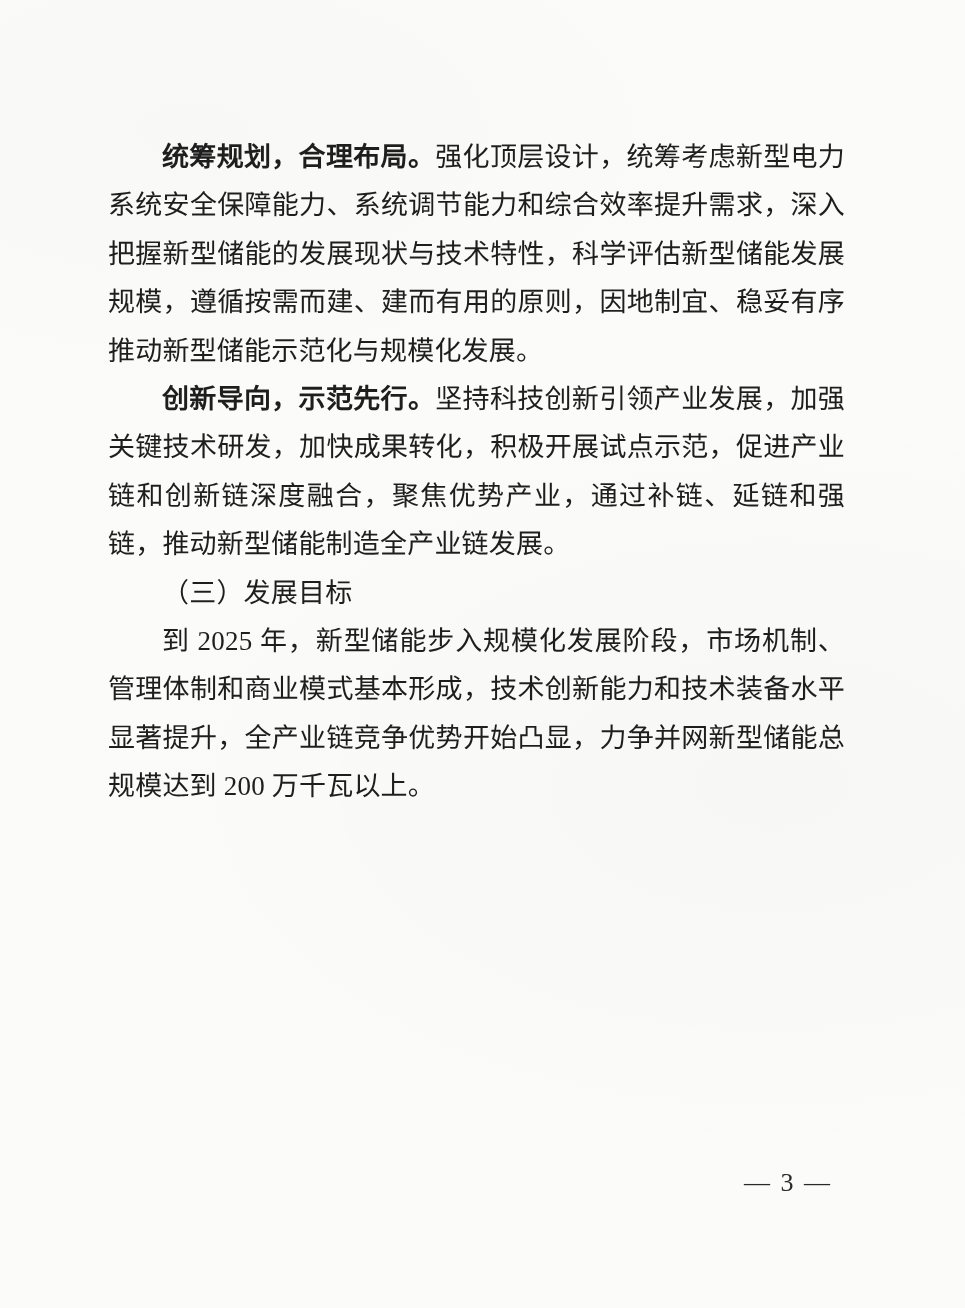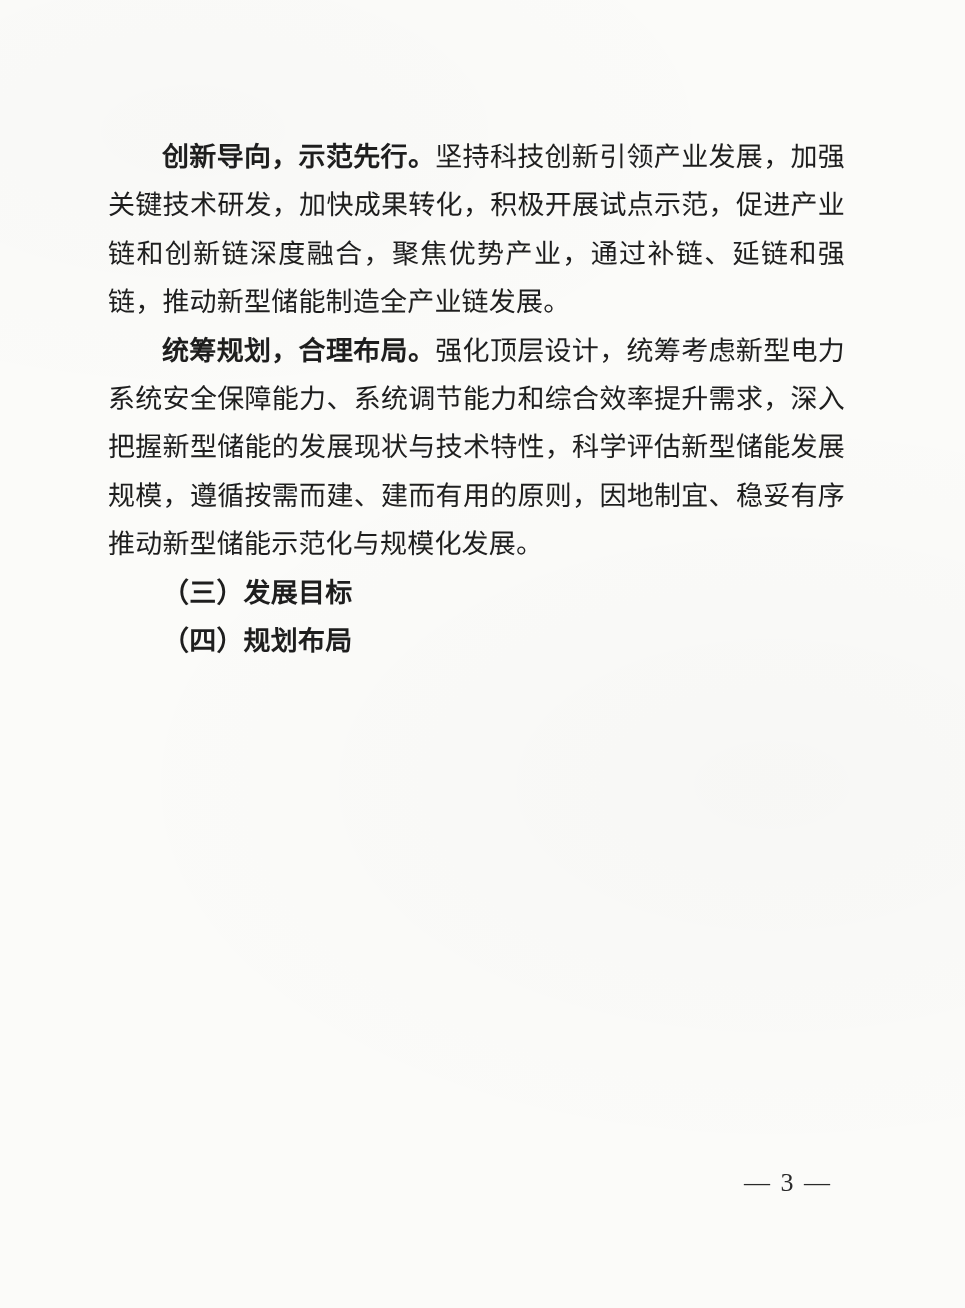--- a/index.html
+++ b/index.html
@@ -38,47 +38,47 @@
     text-align: justify;
     letter-spacing: 0.2px;
   }
   p.para {
     margin: 0;
     text-indent: 2em;
   }
   p.heading {
     margin: 0;
     text-indent: 2em;
-    font-weight: 700;
+    font-weight: 400;
   }
   .lead {
     font-weight: 700;
   }
   .footer-pagenum {
     position: absolute;
     top: 1168px;
     right: 133px;
     font-size: 26px;
     letter-spacing: 2px;
     color: #2a2a2a;
   }
 </style>
 </head>
 <body>
 
 <div class="page">
   <div class="content">
 
+    <p class="para"><span class="lead">统筹规划，合理布局。</span><span>强化顶层设计，统筹考虑新型电力系统安全保障能力、系统调节能力和综合效率提升需求，深入把握新型储能的发展现状与技术特性，科学评估新型储能发展规模，遵循按需而建、建而有用的原则，因地制宜、稳妥有序推动新型储能示范化与规模化发展。</span></p>
+
     <p class="para"><span class="lead">创新导向，示范先行。</span><span>坚持科技创新引领产业发展，加强关键技术研发，加快成果转化，积极开展试点示范，促进产业链和创新链深度融合，聚焦优势产业，通过补链、延链和强链，推动新型储能制造全产业链发展。</span></p>
-
-    <p class="para"><span class="lead">统筹规划，合理布局。</span><span>强化顶层设计，统筹考虑新型电力系统安全保障能力、系统调节能力和综合效率提升需求，深入把握新型储能的发展现状与技术特性，科学评估新型储能发展规模，遵循按需而建、建而有用的原则，因地制宜、稳妥有序推动新型储能示范化与规模化发展。</span></p>
 
 
 
     <p class="heading">（三）发展目标</p>
 
+    <p class="para"><span>到 2025 年，新型储能步入规模化发展阶段，市场机制、管理体制和商业模式基本形成，技术创新能力和技术装备水平显著提升，全产业链竞争优势开始凸显，力争并网新型储能总规模达到 200 万千瓦以上。</span></p>
 
-    <p class="heading">（四）规划布局</p>
 
   </div>
 
   <div class="footer-pagenum">— 3 —</div>
 </div>
 
 </body></html>

